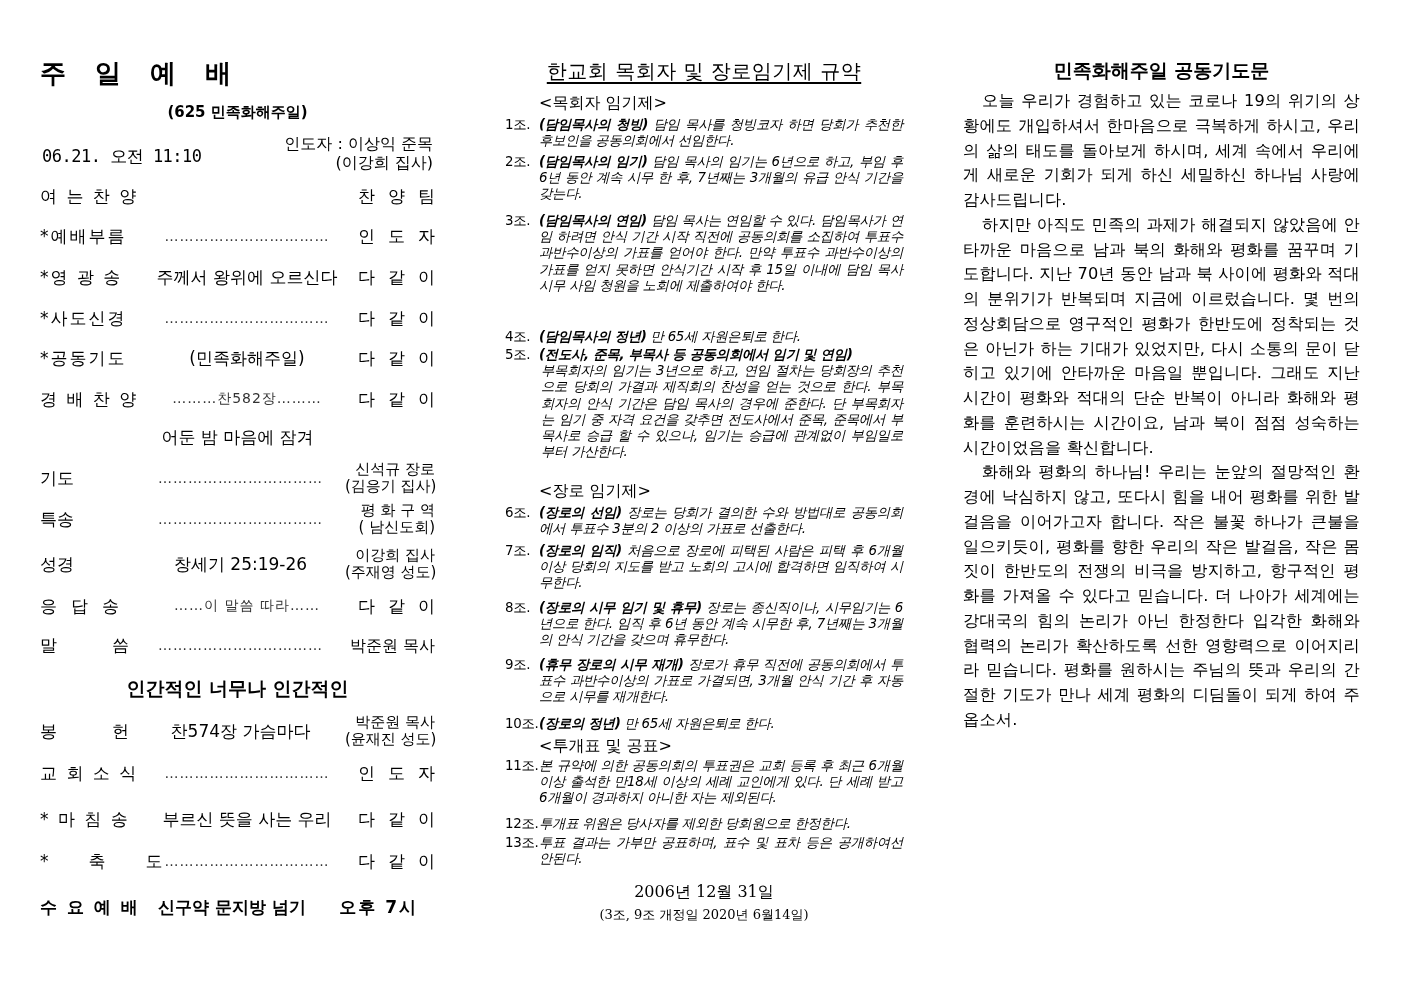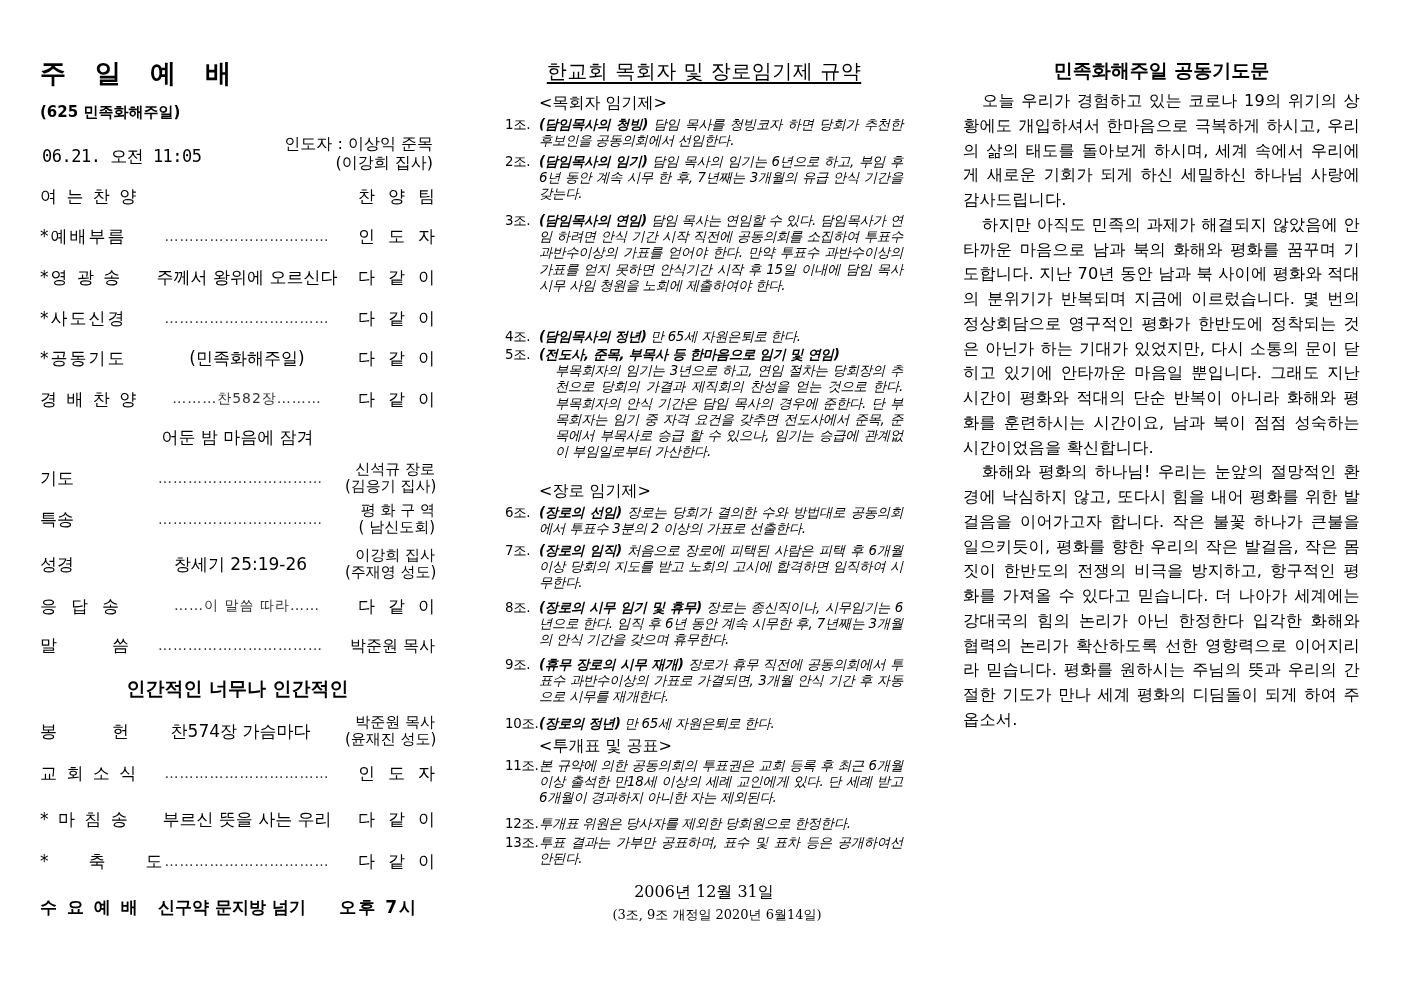--- a/index.html
+++ b/index.html
@@ -8,21 +8,21 @@
       color: #000; font-family: "DejaVu Sans", "Liberation Sans", sans-serif;
     }
     .col { position: absolute; top: 0; }
     
     #left { left: 40px; width: 395px; }
     .l-title {
       position: absolute; top: 56px; left: 0; width: 395px; text-align: left;
       font-size: 26px; font-weight: bold; letter-spacing: 10px;
     }
     .l-sub {
-      position: absolute; top: 103px; left: 0; width: 395px; 
+      position: absolute; top: 103px; left: 0; width: 395px; text-align: center;
       font-size: 15px; font-weight: bold;
     }
     .l-date { position: absolute; top: 145px; left: 2px; font-size: 17px; font-family: "DejaVu Sans Mono", monospace; letter-spacing: -0.5px;}
     .l-leader { position: absolute; top: 134px; right: 2px; text-align: right; font-size: 16px; line-height: 19px; }
     .row {
       position: absolute; left: 0; width: 395px; height: 30px;
       font-size: 17px; display: flex; align-items: center;
     }
     .row .c1 { width: 96px; white-space: nowrap; letter-spacing: 2px; }
     .row .c1.spread { letter-spacing: 0; display:flex; justify-content: space-between; padding-right: 6px; box-sizing: border-box;}
@@ -45,42 +45,42 @@
     }
     .m-sec { position: absolute; left: 34px; font-size: 16px; font-family: "DejaVu Sans", sans-serif; }
     .art {
       position: absolute; left: 0; width: 398px; font-size: 13.4px; line-height: 16.2px;
       font-family: "DejaVu Sans", sans-serif; letter-spacing: -0.3px;
     }
     .art .num { position: absolute; left: 0; top: 0; }
     .art .body { margin-left: 34px; text-align: justify; font-style: italic; }
     .art .hd { font-weight: bold; }
     .m-date { position: absolute; top: 882px; left: 0; width: 398px; text-align: center; font-size: 16px; }
-    .m-note { position: absolute; top: 906px; left: 13px; width: 398px; text-align: center; font-size: 13px; }
+    .m-note { position: absolute; top: 906px; left: 0; width: 398px; text-align: center; font-size: 13px; }
 
     
     #right { left: 963px; width: 397px; }
     .r-title {
       position: absolute; top: 58px; left: 0; width: 397px; text-align: center;
       font-size: 19px; font-weight: bold;
     }
     .r-body {
       position: absolute; top: 89px; left: 0; width: 397px;
       font-size: 16.2px; line-height: 24.75px; text-align: justify;
       font-family: "DejaVu Sans", sans-serif; letter-spacing: 0.2px;
     }
     .r-body p { margin: 0; text-indent: 19px; }
   </style>
 </head>
 <body>
 
 <div class="col" id="left">
   <div class="l-title">주 일 예 배</div>
   <div class="l-sub">(625 민족화해주일)</div>
-  <div class="l-date">06.21. 오전 11:05</div>
+  <div class="l-date">06.21. 오전 11:10</div>
   <div class="l-leader">
     <div>인도자 : 이상익 준목</div>
     <div>(이강희 집사)</div>
   </div>
 
   <div class="row" style="top:181px">
     <span class="c1">여 는 찬 양</span>
     <span class="c2"></span>
     <span class="c3">찬양팀</span>
   </div>
@@ -202,22 +202,22 @@
     <span class="num">3조.</span>
     <div class="body"><span class="hd">(담임목사의 연임)</span><span> 담임 목사는 연임할 수 있다. 담임목사가 연임 하려면 안식 기간 시작 직전에 공동의회를 소집하여 투표수 과반수이상의 가표를 얻어야 한다. 만약 투표수 과반수이상의 가표를 얻지 못하면 안식기간 시작 후 15일 이내에 담임 목사 시무 사임 청원을 노회에 제출하여야 한다.</span></div>
   </div>
   <div class="art" style="top:329px">
     <span class="num">4조.</span>
     <div class="body"><span class="hd">(담임목사의 정년)</span><span> 만 65세 자원은퇴로 한다.</span></div>
   </div>
   <div class="art" style="top:347px">
     <span class="num">5조.</span>
     <div class="body">
-        <div class="hd">(전도사, 준목, 부목사 등 한마음으로 임기 및 연임)</div>
-        <div style="margin-left:16px">부목회자의 임기는 3년으로 하고, 연임 절차는 당회장의 추천으로 당회의 가결과 제직회의 찬성을 얻는 것으로 한다. 부목회자의 안식 기간은 담임 목사의 경우에 준한다. 단 부목회자는 임기 중 자격 요건을 갖추면 전도사에서 준목, 준목에서 부목사로 승급 할 수 있으나, 임기는 승급에 관계없이 부임일로부터 가산한다.</div>
+        <div class="hd">(전도사, 준목, 부목사 등 공동의회에서 임기 및 연임)</div>
+        <div style="margin-left:2px">부목회자의 임기는 3년으로 하고, 연임 절차는 당회장의 추천으로 당회의 가결과 제직회의 찬성을 얻는 것으로 한다. 부목회자의 안식 기간은 담임 목사의 경우에 준한다. 단 부목회자는 임기 중 자격 요건을 갖추면 전도사에서 준목, 준목에서 부목사로 승급 할 수 있으나, 임기는 승급에 관계없이 부임일로부터 가산한다.</div>
       </div>
   </div>
 
   <div class="m-sec" style="top:481px">&lt;장로 임기제&gt;</div>
 
   <div class="art" style="top:505px">
     <span class="num">6조.</span>
     <div class="body"><span class="hd">(장로의 선임)</span><span> 장로는 당회가 결의한 수와 방법대로  공동의회에서 투표수 3분의 2 이상의 가표로 선출한다.</span></div>
   </div>
   <div class="art" style="top:543px">

